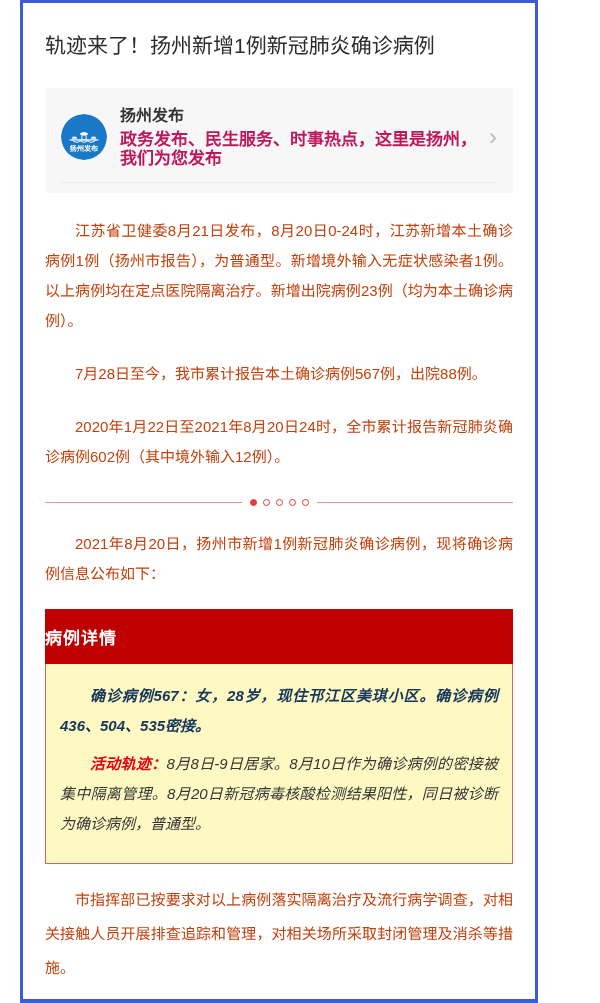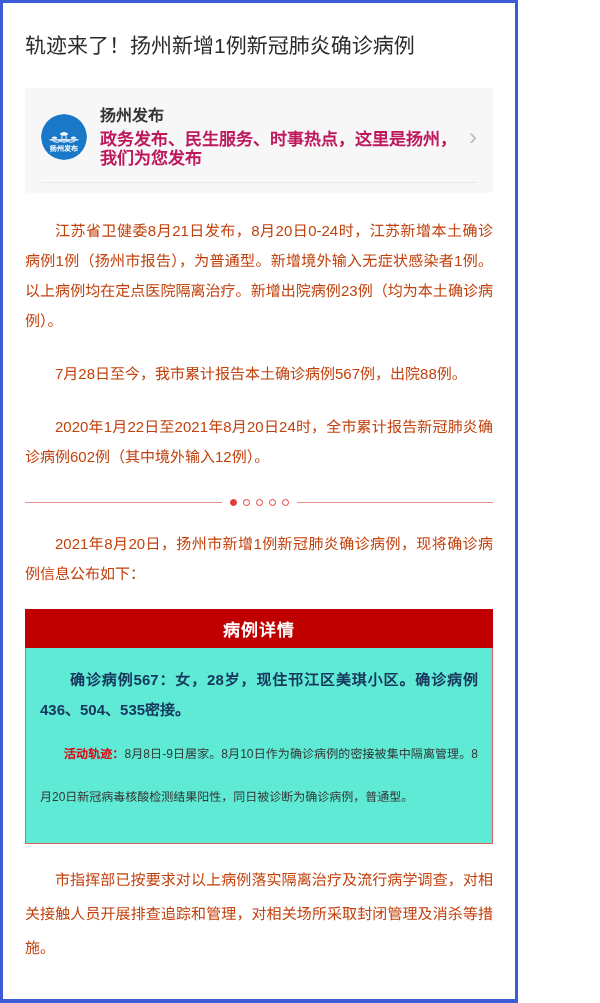--- a/index.html
+++ b/index.html
@@ -4,21 +4,21 @@
 <style>
   :root{
     --border-blue:#3d5bd6; --link-blue:#576b95; --accent-red:#c00000;
     --navy:#16365c; --track-red:#e60012; --hr-red:#e89090; --dot-red:#e03c3c;
   }
   *{margin:0;padding:0;box-sizing:border-box;}
   html,body{background:#fff;}
   body{width:600px;font-family:"Liberation Sans","DejaVu Sans",sans-serif;}
   .page{
     width:518px;height:1003px;border:3px solid var(--border-blue);
-    border-bottom-width:4px;background:#fff;overflow:hidden;padding:0 22px;
+    border-bottom-width:4px;background:#fff;overflow:hidden;padding:0 22px;margin-left:20px;
   }
   .title{
     margin-top:28px;font-size:21px;line-height:29px;font-weight:500;color:#2b2b2b;
   }
   .meta{margin-top:15px;font-size:14px;}
   .meta .author{color:var(--link-blue);margin-right:10px;cursor:pointer;}
   .meta .date{color:#b5b5b5;}
 
   
   .card{
@@ -47,32 +47,33 @@
     width:7px;height:7px;border-radius:50%;border:1px solid var(--dot-red);
     margin:0 3px;background:#fff;
   }
   .hr-red .dot.filled{background:var(--dot-red);}
   .hr-red .dot:first-of-type{margin-left:8px;}
   .hr-red .dot:last-of-type{margin-right:8px;}
 
   
   .case-box{margin-top:20px;}
   .case-header{
-    background:var(--accent-red);color:#fff;text-align:center;
-    font-size:17px;font-weight:bold;padding:7px 0;letter-spacing:1px;
+    background:var(--accent-red);color:#fff;text-align:left;
+    font-size:17px;font-weight:bold;padding:15px 0;letter-spacing:1px;
   }
   .case-body{
-    border:1px solid #e06060;border-top:none;background:#5eead4;
+    border:1px solid #e06060;border-top:none;background:#fef9c3;
     padding:17px 14px 24px;
+    font-style:italic;
   }
   .case-line{
     font-size:15px;font-weight:bold;color:var(--navy);
     line-height:30px;text-indent:2em;text-align:justify;
   }
-  .track{font-size:12px;color:#353535;line-height:43px;text-indent:2em;text-align:justify;margin-top:8px;}
+  .track{font-size:15px;color:#353535;line-height:30px;text-indent:2em;text-align:justify;margin-top:8px;}
   .track-label{color:var(--track-red);font-weight:bold;}
 </style>
 </head>
 <body>
 
 <div class="page">
 
   <h1 class="title">轨迹来了！扬州新增1例新冠肺炎确诊病例</h1>
 
 

